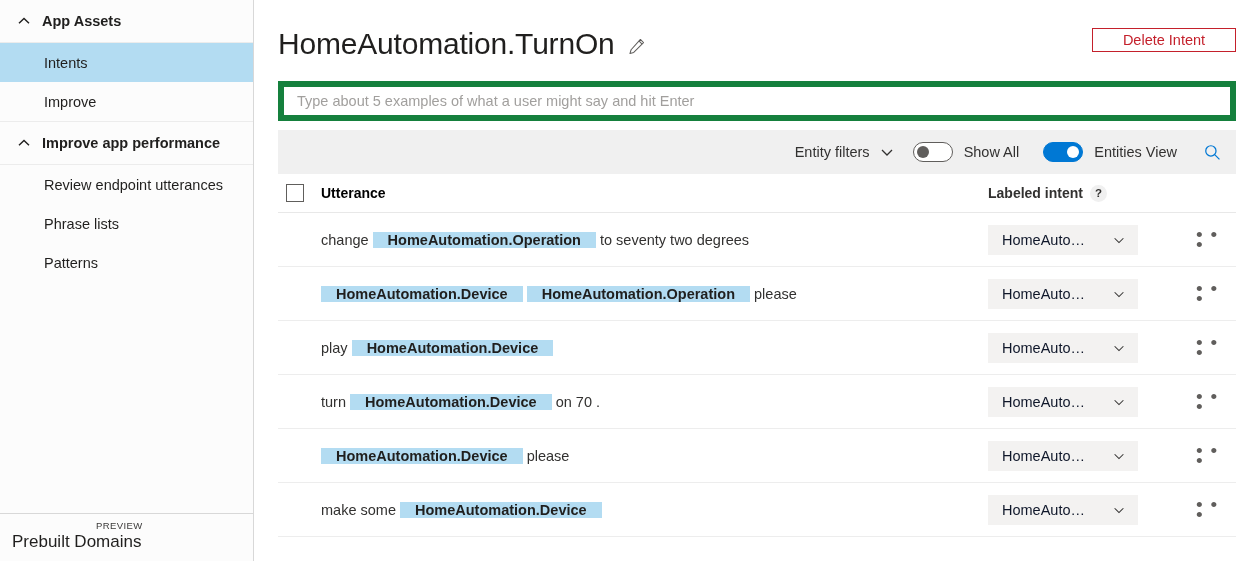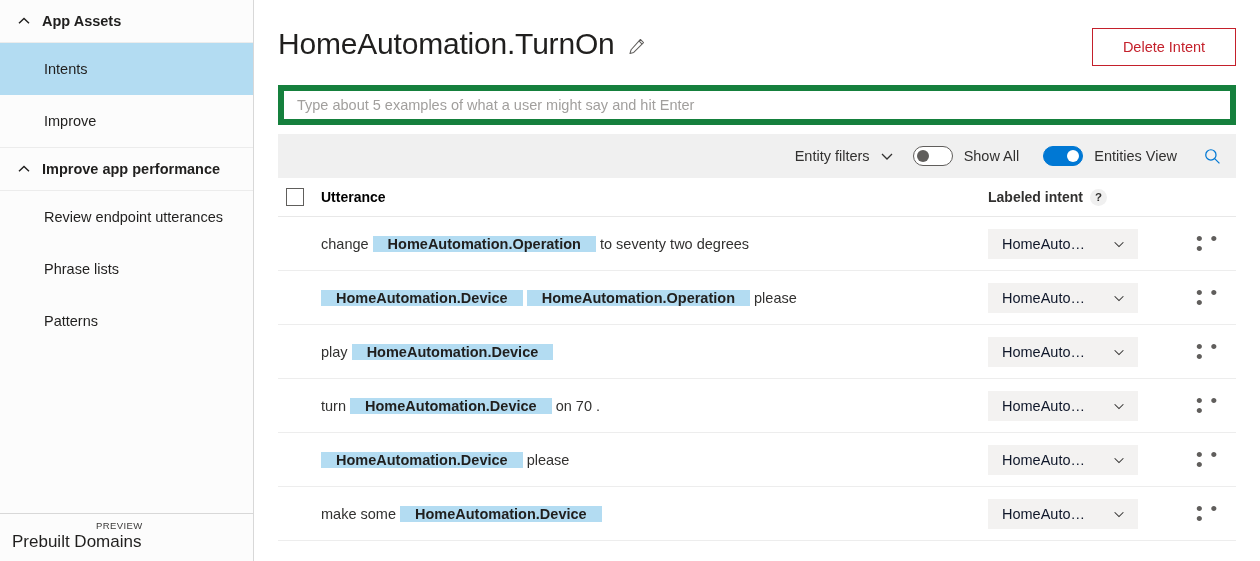--- a/index.html
+++ b/index.html
@@ -56,21 +56,21 @@
     height: 16px;
     margin-right: 10px;
     flex: 0 0 16px;
     display: inline-block;
     position: relative;
   }
   .nav-group-header .chev svg { display: block; }
   .nav-item {
     display: flex;
     align-items: center;
-    height: 52px;
+    height: 39px;
     padding-left: 44px;
     box-sizing: border-box;
     font-size: 14.5px;
     color: #201f1e;
     cursor: pointer;
     background: transparent;
   }
   .nav-item.selected {
     background: #b3dcf2;
   }
@@ -137,21 +137,21 @@
     letter-spacing: -0.2px;
   }
   .edit-icon {
     margin-left: 12px;
     margin-top: 4px;
     cursor: pointer;
     display: inline-flex;
   }
   .delete-btn {
     margin-top: 2px;
-    height: 38px;
+    height: 24px;
     min-width: 144px;
     padding: 0 16px;
     background: #ffffff;
     border: 1px solid #c4202b;
     color: #c4202b;
     font-size: 14.5px;
     font-family: "Liberation Sans", sans-serif;
     cursor: pointer;
     border-radius: 0;
     box-sizing: border-box;

